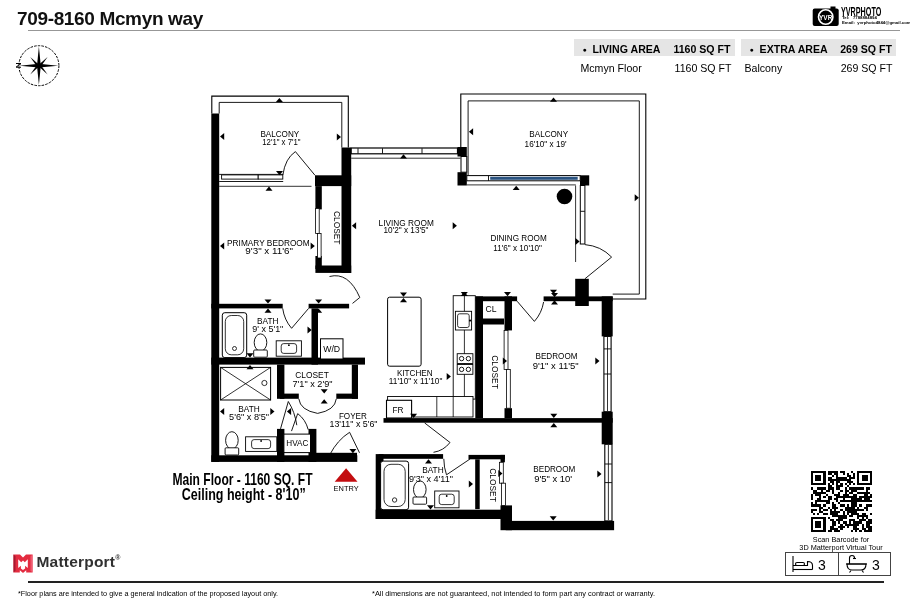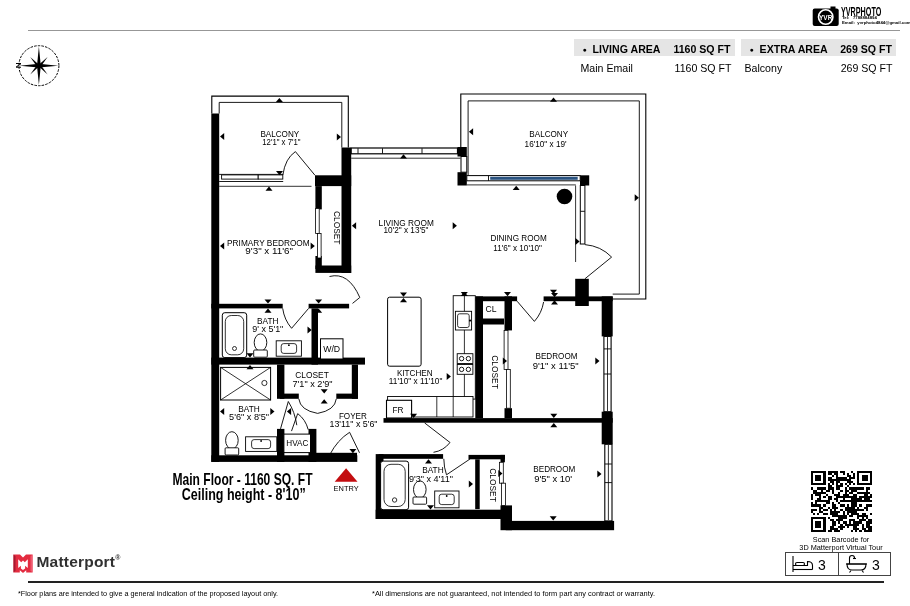--- a/index.html
+++ b/index.html
@@ -4,20 +4,21 @@
 <style>
   html,body{margin:0;padding:0;width:910px;height:606px;background:#fff;font-family:"Liberation Sans",sans-serif;}
   .abs{position:absolute;}
   #page{position:relative;width:910px;height:606px;overflow:hidden;}
   .hdr{background:#e5e5e5;}
 </style>
 </head>
 <body>
 <div id="page">
 
+<div class="abs" style="left:17px;top:8px;font-size:19px;font-weight:bold;color:#111;letter-spacing:-0.35px;">709-8160 Mcmyn way</div>
 
 <div class="abs" style="left:28px;top:29.6px;width:872px;height:1.8px;background:#979797;"></div>
 
 <svg class="abs" style="left:12px;top:40px;" width="56" height="54" viewBox="0 0 56 54">
   <circle cx="26.9" cy="25.7" r="20.0" fill="none" stroke="#000" stroke-width="1" stroke-dasharray="2.5 1.2"></circle>
   <polygon points="26.9,6.4 28.8,25.7 26.9,28.4 25.0,25.7" fill="#000"></polygon>
   <polygon points="26.9,45.0 28.8,25.7 26.9,23.0 25.0,25.7" fill="#000"></polygon>
   <polygon points="7.6,25.7 26.9,27.6 29.6,25.7 26.9,23.8" fill="#000"></polygon>
   <polygon points="46.2,25.7 26.9,27.6 24.2,25.7 26.9,23.8" fill="#000"></polygon>
   <polygon points="18.2,17.0 25.9,23.8 27.1,26.5 23.9,24.9" fill="#000"></polygon>
@@ -26,21 +27,21 @@
   <polygon points="18.2,34.4 25.9,27.6 27.1,24.9 23.9,26.5" fill="#000"></polygon>
   <text x="4.5" y="28.8" font-size="8" font-weight="bold" transform="rotate(-90 6.5 26.2)">N</text>
 </svg>
 
 <div class="abs" style="left:573.5px;top:38.5px;width:161px;">
   <div class="hdr" style="height:17.4px;font-size:10.6px;font-weight:bold;position:relative;">
     <span style="position:absolute;left:9px;top:4.2px;"><span style="font-size:7px;vertical-align:1px;">●</span>&nbsp;&nbsp;LIVING AREA</span>
     <span style="position:absolute;right:4px;top:4.2px;">1160 SQ FT</span>
   </div>
   <div style="height:18px;font-size:10.6px;position:relative;">
-    <span style="position:absolute;left:7px;top:6.5px;">Main Email</span>
+    <span style="position:absolute;left:7px;top:6.5px;">Mcmyn Floor</span>
     <span style="position:absolute;right:3px;top:6.5px;">1160 SQ FT</span>
   </div>
 </div>
 
 <div class="abs" style="left:740.5px;top:38.5px;width:155.5px;">
   <div class="hdr" style="height:17.4px;font-size:10.6px;font-weight:bold;position:relative;">
     <span style="position:absolute;left:9px;top:4.2px;"><span style="font-size:7px;vertical-align:1px;">●</span>&nbsp;&nbsp;EXTRA AREA</span>
     <span style="position:absolute;right:4px;top:4.2px;">269 SQ FT</span>
   </div>
   <div style="height:18px;font-size:10.6px;position:relative;">

